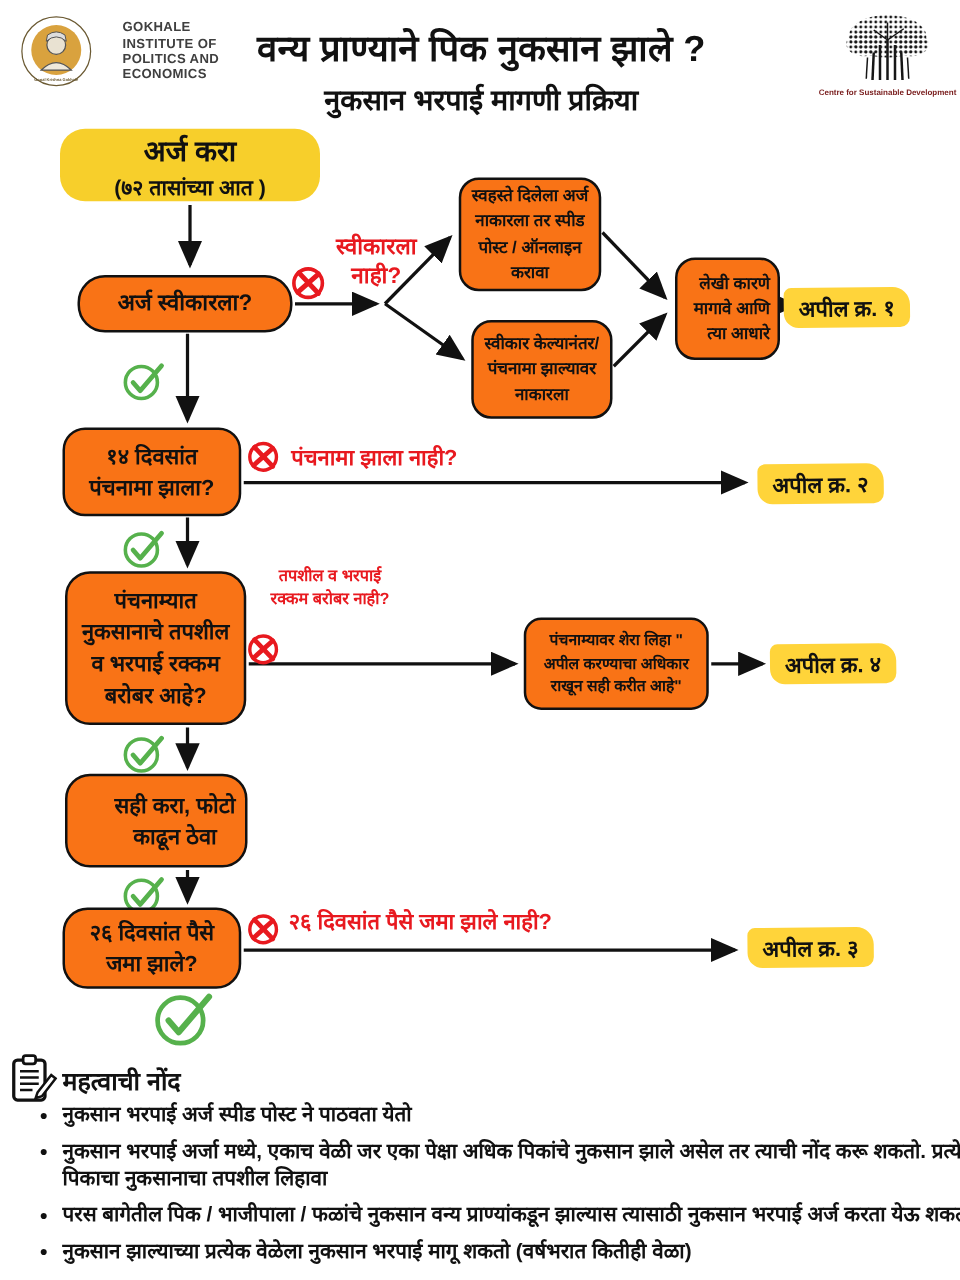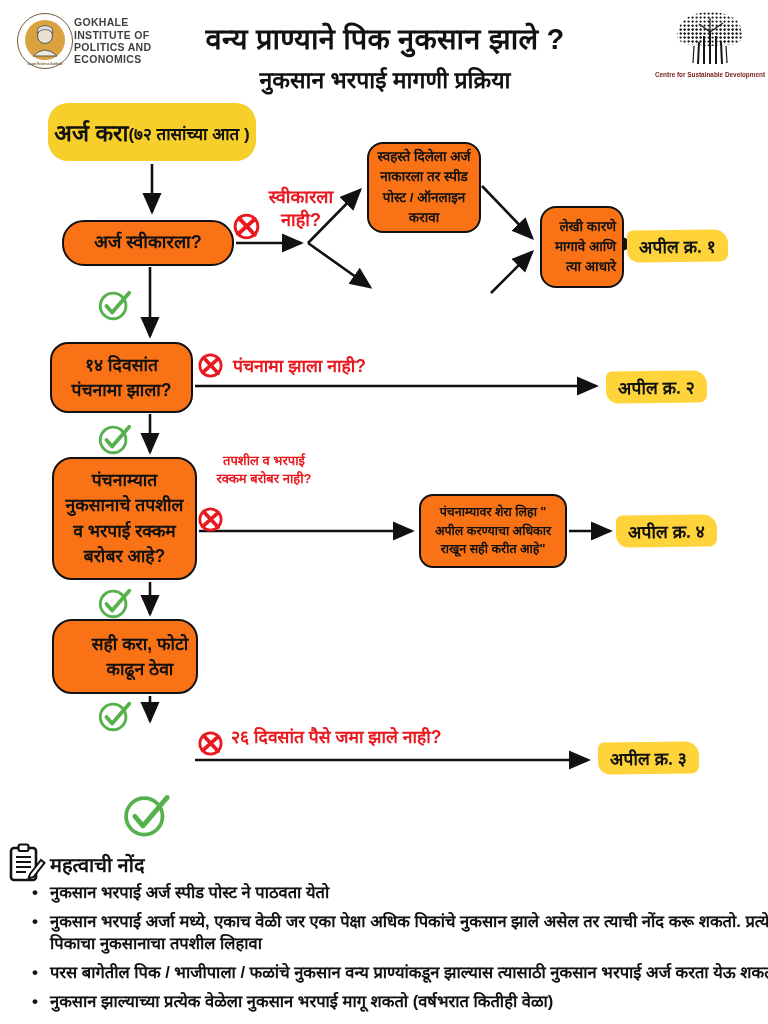--- a/index.html
+++ b/index.html
@@ -3,28 +3,28 @@
 <meta charset="utf-8">
 <style>
   html,body{margin:0;padding:0;background:#fff;}
   .poster{position:relative;width:768px;height:1024px;background:#fff;overflow:hidden;
           font-family:"Liberation Sans","DejaVu Sans",sans-serif;color:#111;}
   .abs{position:absolute;}
   .overlay{position:absolute;left:0;top:0;pointer-events:none;}
   
   .title{font-size:29px;font-weight:700;text-align:center;letter-spacing:.2px;}
   .subtitle{font-size:23px;font-weight:800;text-align:center;margin-top:6px;}
-  .gokhale{display:flex;align-items:center;gap:0;}
+  .gokhale{display:flex;align-items:center;gap:24px;}
   .gokhale-text{font-size:10.5px;font-weight:700;color:#3f3f3f;line-height:1.18;letter-spacing:.3px;}
   .csd{display:flex;flex-direction:column;align-items:center;width:100px;}
   .csd-caption{font-size:6.4px;font-weight:700;color:#7b2020;margin-top:1px;white-space:nowrap;}
   
   .node{position:absolute;border:2.6px solid #111;background:#f97316;display:flex;align-items:center;
         justify-content:center;text-align:center;font-weight:700;box-sizing:border-box;padding:4px 6px;}
-  .start{background:#F7CF2B;border:none;border-radius:20px;flex-direction:row;}
+  .start{background:#F7CF2B;border:none;border-radius:20px;flex-direction:column;}
   .start-l1{font-size:23px;font-weight:800;}
   .start-l2{font-size:17px;font-weight:700;margin-top:2px;}
   .q{border-radius:22px;font-size:18px;line-height:1.4;}
   .small{border-radius:16px;font-size:13.5px;line-height:1.5;}
   .tiny{border-radius:14px;font-size:12.5px;line-height:1.5;}
   
   .redlbl{position:absolute;color:#E8191F;font-weight:800;text-align:center;line-height:1.25;}
   .appeal{position:absolute;background:#FFD43A;font-weight:800;font-size:17.5px;padding:4px 12px;
           border-radius:6px 14px 8px 12px;transform:rotate(-.6deg);white-space:nowrap;}
   .icon{position:absolute;line-height:0;}
@@ -125,20 +125,21 @@
 
   <span class="icon" style="left:231px;top:211px;">
     <svg width="31" height="31" viewBox="0 0 34 34">
         <circle cx="17" cy="17" r="12.5" fill="none" stroke="#E8191F" stroke-width="3.2"></circle>
         <path d="M9,8 L26,26 M26,9 L8,25" stroke="#E8191F" stroke-width="4.4" stroke-linecap="round" fill="none"></path>
       </svg>
   </span>
   <div class="redlbl" style="left:252px;top:186px;width:98px;font-size:18px;">स्वीकारला नाही?</div>
 
   <div class="node small" style="left:367px;top:142px;width:114px;height:91px;">स्वहस्ते दिलेला अर्ज नाकारला तर स्पीड पोस्ट / ऑनलाइन करावा</div>
+  <div class="node small" style="left:377px;top:256px;width:113px;height:79px;">स्वीकार केल्यानंतर/ पंचनामा झाल्यावर नाकारला</div>
   <div class="node small" style="left:540px;top:206px;width:84px;height:82px;text-align:right;">लेखी कारणे मागावे आणि त्या आधारे</div>
   <div class="appeal" style="left:627px;top:230px;">अपील क्र. १</div>
 
   <span class="icon" style="left:96px;top:286px;">
     <svg width="38" height="38" viewBox="0 0 40 40">
         <circle cx="18" cy="21" r="13.5" fill="none" stroke="#56B14C" stroke-width="3"></circle>
         <path d="M11,21 l6,7 L35,7" fill="none" stroke="#56B14C" stroke-width="4" stroke-linecap="round" stroke-linejoin="round"></path>
       </svg>
   </span>
 
@@ -179,20 +180,21 @@
 
   <div class="node q" style="left:52px;top:619px;width:146px;height:75px;font-size:17.5px;border-radius:20px;padding-left:36px;">सही करा, फोटो काढून ठेवा</div>
 
   <span class="icon" style="left:96px;top:697px;">
     <svg width="38" height="38" viewBox="0 0 40 40">
         <circle cx="18" cy="21" r="13.5" fill="none" stroke="#56B14C" stroke-width="3"></circle>
         <path d="M11,21 l6,7 L35,7" fill="none" stroke="#56B14C" stroke-width="4" stroke-linecap="round" stroke-linejoin="round"></path>
       </svg>
   </span>
 
+  <div class="node q" style="left:50px;top:726px;width:143px;height:65px;font-size:17.5px;border-radius:20px;">२६ दिवसांत पैसे जमा झाले?</div>
   <span class="icon" style="left:196px;top:729px;">
     <svg width="29" height="29" viewBox="0 0 34 34">
         <circle cx="17" cy="17" r="12.5" fill="none" stroke="#E8191F" stroke-width="3.2"></circle>
         <path d="M9,8 L26,26 M26,9 L8,25" stroke="#E8191F" stroke-width="4.4" stroke-linecap="round" fill="none"></path>
       </svg>
   </span>
   <div class="redlbl" style="left:231px;top:727px;font-size:17.5px;white-space:nowrap;">२६ दिवसांत पैसे जमा झाले नाही?</div>
   <div class="appeal" style="left:598px;top:742px;">अपील क्र. ३</div>
 
   <span class="icon" style="left:120px;top:788px;">

